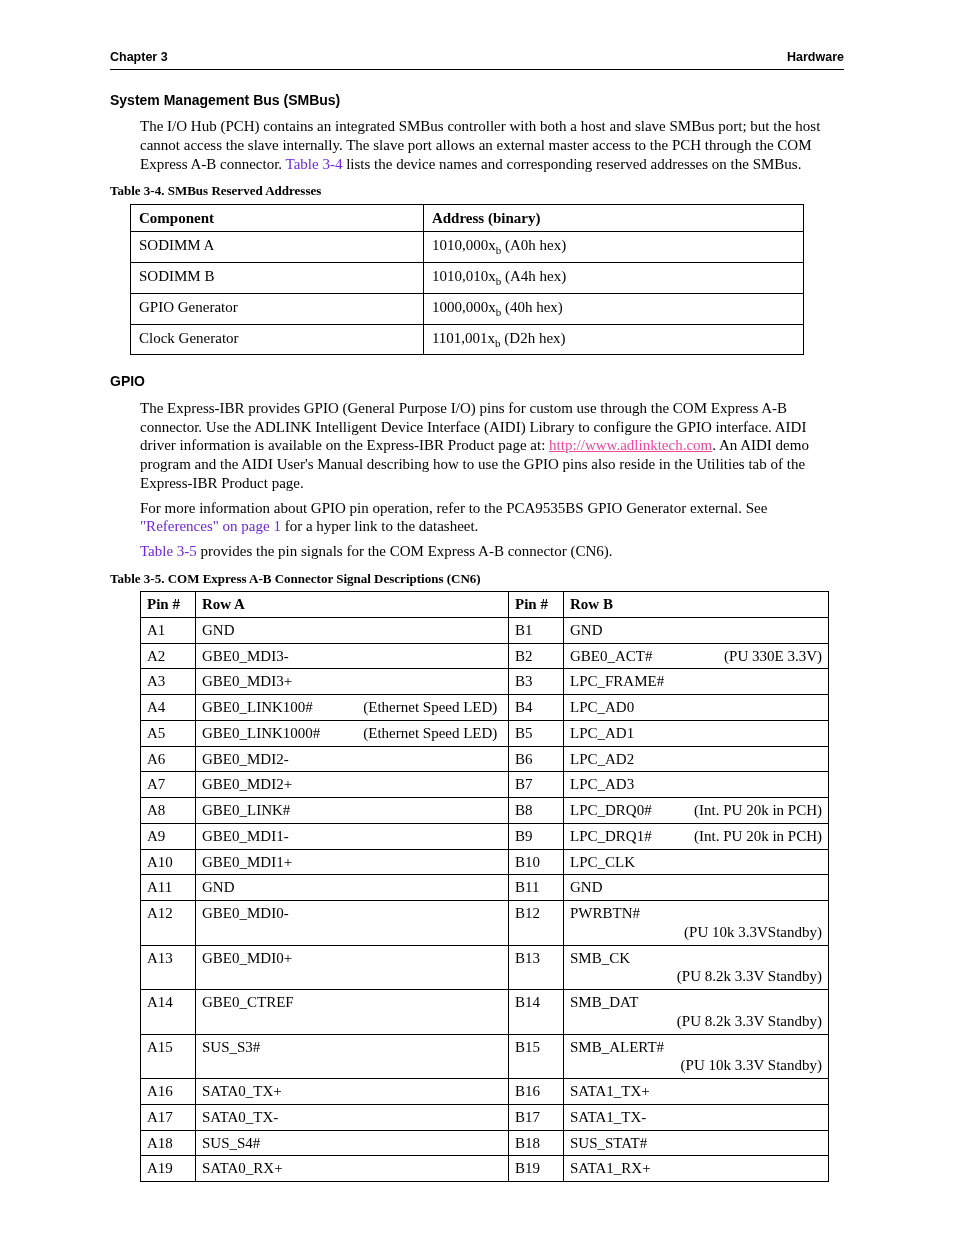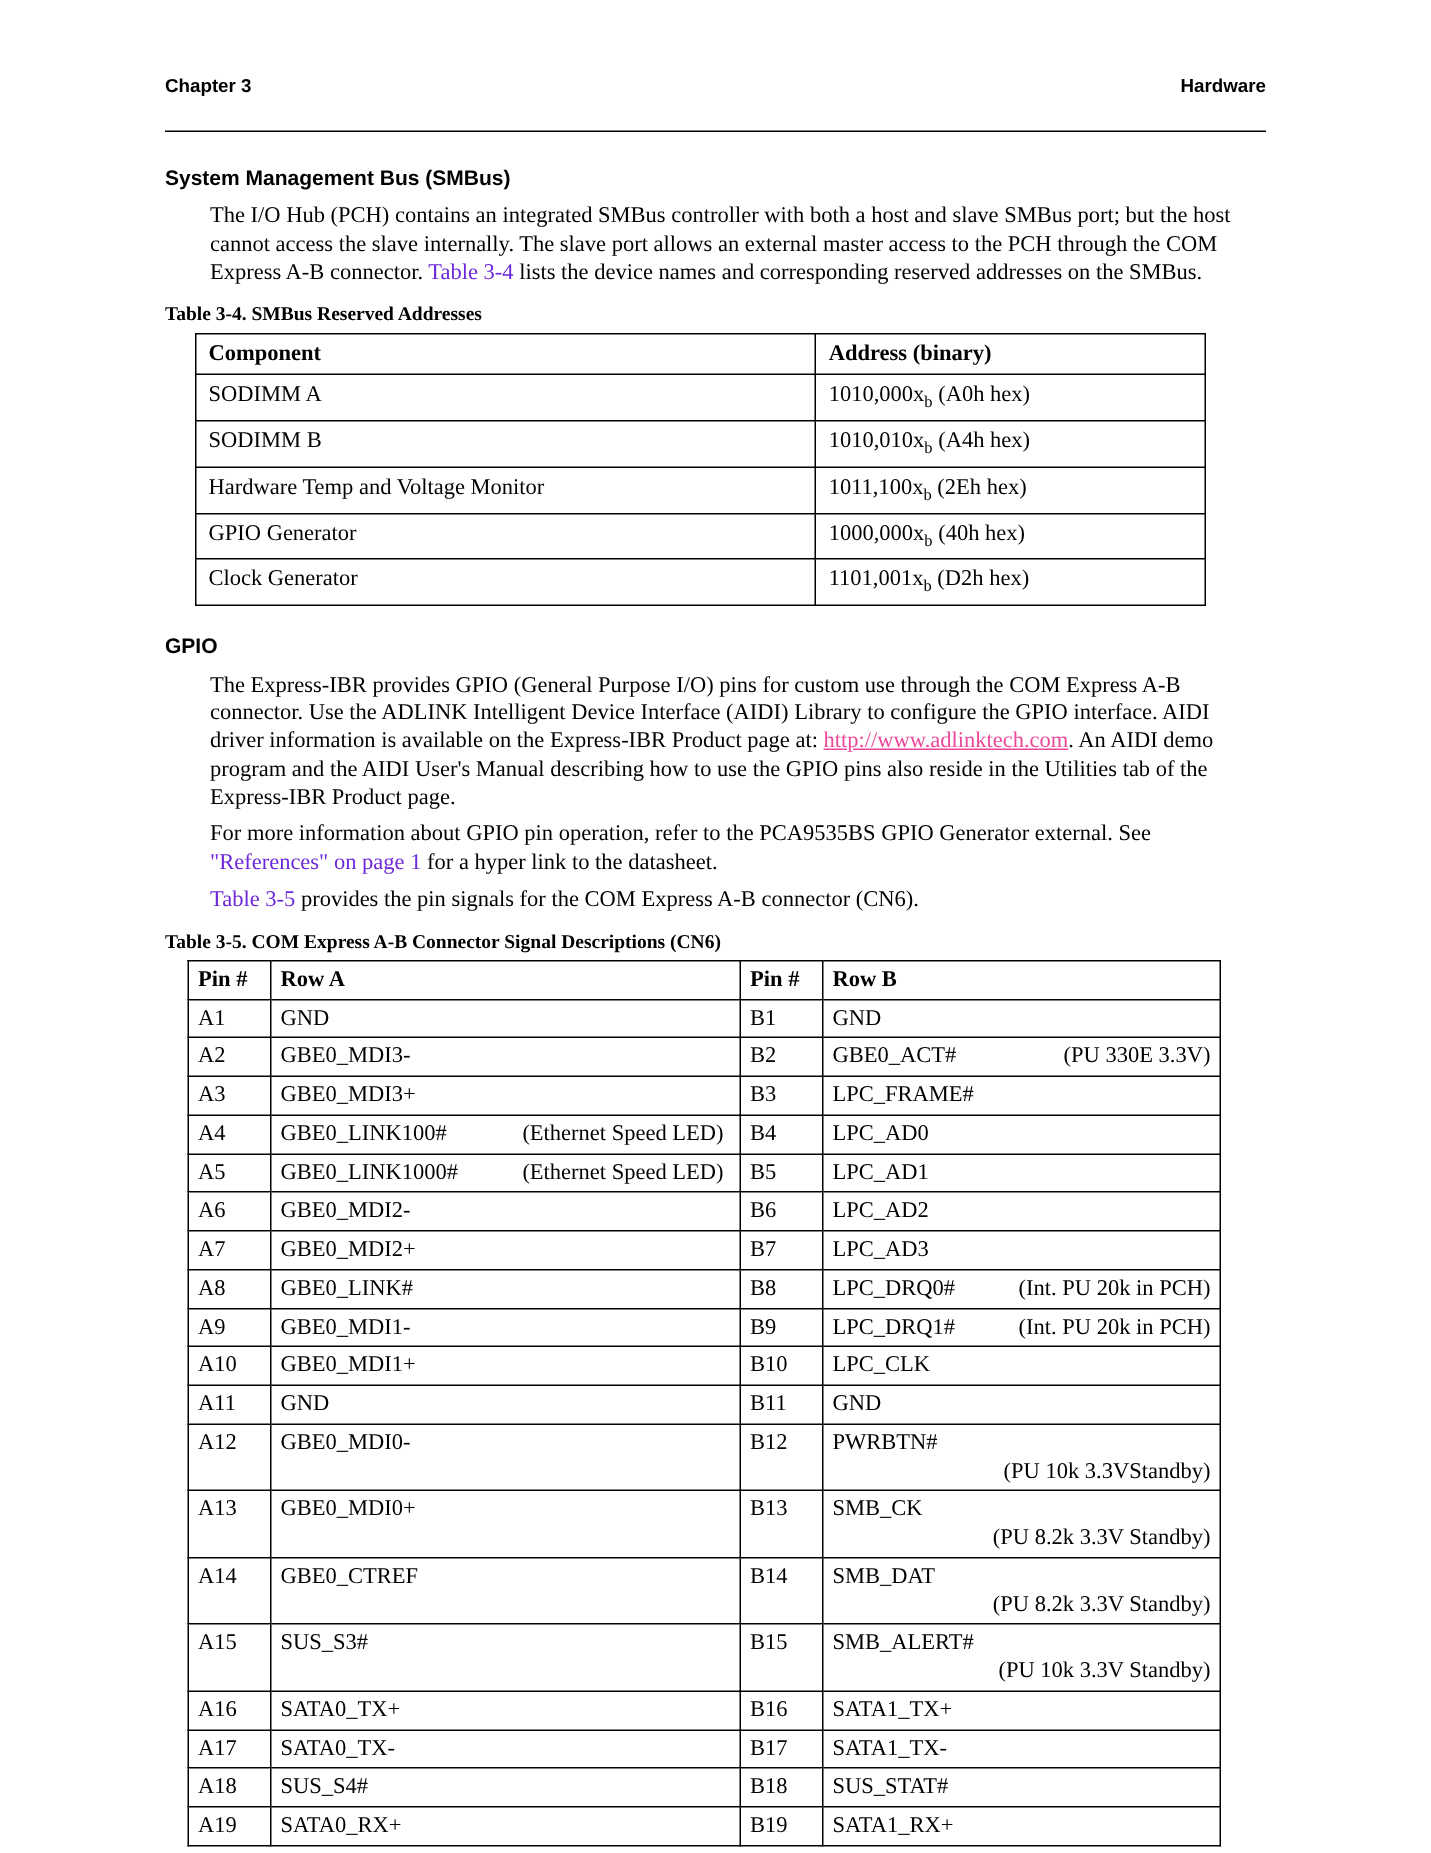--- a/index.html
+++ b/index.html
@@ -11,21 +11,21 @@
     padding: 50px 110px 40px 110px;
     line-height: 1.25;
   }
   .header-line, .footer-line {
     display: flex;
     justify-content: space-between;
     font-family: Arial, Helvetica, sans-serif;
     font-size: 12.5px;
     font-weight: bold;
   }
-  .header-line { border-bottom: 1px solid #000; padding-bottom: 21px; margin-bottom: 22px; }
+  .header-line { border-bottom: 1px solid #000; padding-bottom: 3px; margin-bottom: 22px; }
   h2.section {
     font-family: Arial, Helvetica, sans-serif;
     font-size: 14px;
     font-weight: bold;
     margin: 18px 0 8px 0;
   }
   p.body {
     margin: 6px 0 6px 30px;
   }
   .table-caption {
@@ -43,21 +43,21 @@
   th, td {
     border: 1px solid #000;
     padding: 4px 8px;
     text-align: left;
     vertical-align: top;
   }
   th { font-weight: bold; }
   .addr-sub { font-size: 11px; vertical-align: sub; }
   a.link { color: #ec4899; text-decoration: underline; }
   span.xref { color: #6d28d9; }
-  table.t35 { width: calc(100% - 30px); margin-left: 0; margin-top:4px;border-radius:10px; }
+  table.t35 { width: calc(100% - 30px); margin-left: 15px; margin-top:4px;border-radius:10px; }
   table.t35 th, table.t35 td { padding: 3px 6px; }
   .sig-main { display:inline-block; min-width: 150px; }
   .sig-note { display:inline-block; }
   .pin-col { width: 42px; }
   .rowA-col { width: 300px; }
   .rowB-col { width: auto; }
   .t35-container { margin-left: 15px; }
 </style>
 </head>
 <body>
@@ -81,24 +81,20 @@
     </tr>
   </thead>
   <tbody id="t34-body">
       <tr>
         <td>SODIMM A</td>
         <td><span>1010,000x</span><span class="addr-sub">b</span><span> (A0h hex)</span></td>
       </tr>
       <tr>
         <td>SODIMM B</td>
         <td><span>1010,010x</span><span class="addr-sub">b</span><span> (A4h hex)</span></td>
-      </tr>
-      <tr>
-        <td>Hardware Temp and Voltage Monitor</td>
-        <td><span>1011,100x</span><span class="addr-sub">b</span><span> (2Eh hex)</span></td>
       </tr>
       <tr>
         <td>GPIO Generator</td>
         <td><span>1000,000x</span><span class="addr-sub">b</span><span> (40h hex)</span></td>
       </tr>
       <tr>
         <td>Clock Generator</td>
         <td><span>1101,001x</span><span class="addr-sub">b</span><span> (D2h hex)</span></td>
       </tr>
     </tbody>

